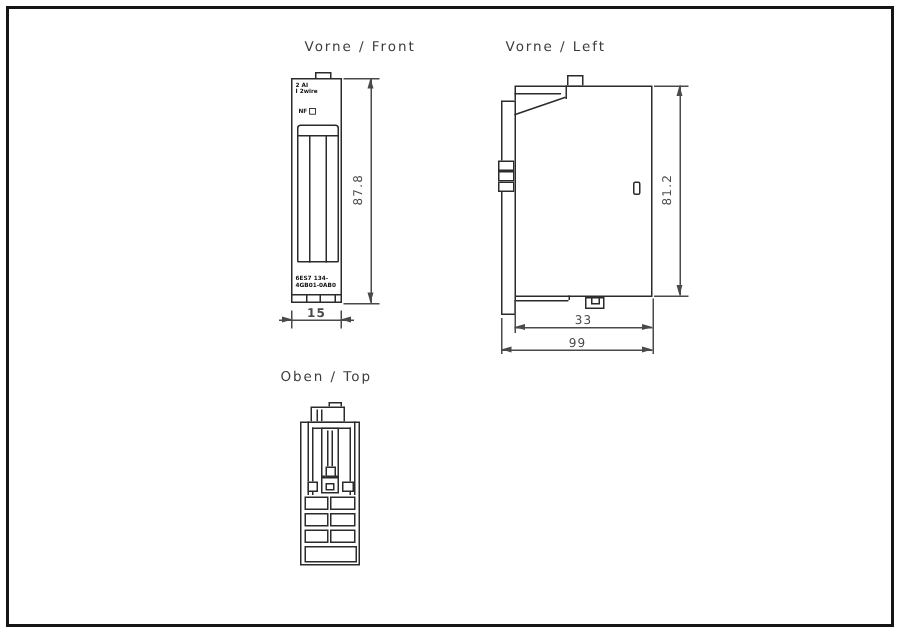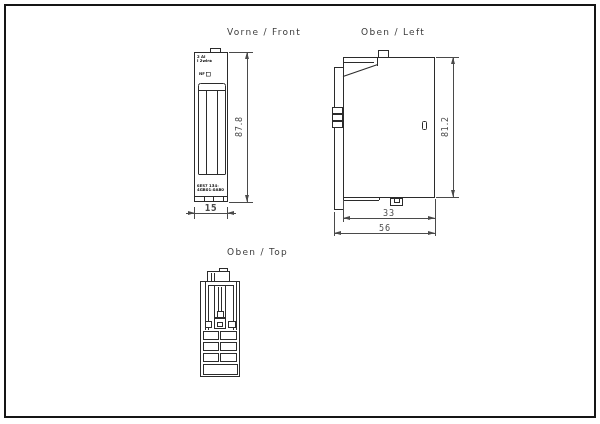--- a/index.html
+++ b/index.html
@@ -21,21 +21,21 @@
     text-align:center;white-space:nowrap;
   }
   .dim-text.vert{transform:rotate(-90deg);}
   .arr{position:absolute;width:0;height:0;}
   .arr.up{border-left:2.5px solid transparent;border-right:2.5px solid transparent;border-bottom:7px solid #4a4a4a;}
   .arr.down{border-left:2.5px solid transparent;border-right:2.5px solid transparent;border-top:7px solid #4a4a4a;}
   .arr.left{border-top:2.5px solid transparent;border-bottom:2.5px solid transparent;border-right:7px solid #4a4a4a;}
   .arr.right{border-top:2.5px solid transparent;border-bottom:2.5px solid transparent;border-left:7px solid #4a4a4a;}
   
   .view-title{
-    position:absolute;color:#3d3d3d;font-size:9px;letter-spacing:1.3px;white-space:nowrap;margin-left:24px;
+    position:absolute;color:#3d3d3d;font-size:9px;letter-spacing:1.3px;white-space:nowrap;
   }
   
   .tiny{
     position:absolute;color:#111;font-weight:bold;font-size:7px;line-height:7.5px;
     transform:scale(0.55);transform-origin:top left;white-space:nowrap;
   }
   .led-sq{display:inline-block;width:6px;height:6px;border:1px solid #111;margin-left:2px;vertical-align:middle;}
   .slant{position:absolute;height:1px;background:#2b2b2b;transform-origin:left center;}
 </style>
 </head>
@@ -83,21 +83,21 @@
   <div class="dim-text vert" style="left:224px;top:122px;width:30px;">87.8</div>
 
   <div class="dln" style="left:194px;top:207px;width:1px;height:12px;"></div>
   <div class="dln" style="left:227px;top:207px;width:1px;height:12px;"></div>
   <div class="dln" style="left:186px;top:213px;width:50px;height:1px;"></div>
   <div class="arr right" style="left:188px;top:211px;"></div>
   <div class="arr left" style="left:227px;top:211px;"></div>
   <div class="dim-text" style="left:196px;top:204px;width:30px;font-weight:bold;">15</div>
 </div>
 
-<div class="view-title" style="left:337px;top:27px;">Oben / Left</div>
+<div class="view-title" style="left:337px;top:27px;">Vorne / Left</div>
 
 <div>
 
   <div class="rect-thin" style="left:378px;top:50px;width:11px;height:8px;"></div>
 
   <div class="rect" style="left:343px;top:57px;width:92px;height:141px;"></div>
 
   <div class="rect-thin" style="left:334px;top:67px;width:10px;height:143px;"></div>
 
   <div class="ln" style="left:343px;top:62px;width:31px;height:1px;"></div>
@@ -126,24 +126,24 @@
   <div class="dln" style="left:435px;top:199px;width:1px;height:37px;"></div>
   <div class="dln" style="left:343px;top:218px;width:92px;height:1px;"></div>
   <div class="arr left" style="left:343px;top:216px;"></div>
   <div class="arr right" style="left:428px;top:216px;"></div>
   <div class="dim-text" style="left:374px;top:209px;width:30px;">33</div>
 
   <div class="dln" style="left:334px;top:212px;width:1px;height:24px;"></div>
   <div class="dln" style="left:334px;top:233px;width:101px;height:1px;"></div>
   <div class="arr left" style="left:334px;top:231px;"></div>
   <div class="arr right" style="left:428px;top:231px;"></div>
-  <div class="dim-text" style="left:370px;top:224px;width:30px;">56</div>
+  <div class="dim-text" style="left:370px;top:224px;width:30px;">99</div>
 </div>
 
-<div class="view-title" style="left:203px;top:247px;">Oben / Top</div>
+<div class="view-title" style="left:187px;top:247px;">Oben / Top</div>
 
 <div>
 
   <div class="rect-thin" style="left:219px;top:268px;width:9px;height:5px;"></div>
   <div class="rect-thin" style="left:207px;top:271px;width:23px;height:11px;"></div>
   <div class="ln" style="left:211px;top:273px;width:1px;height:8px;"></div>
   <div class="ln" style="left:214px;top:273px;width:1px;height:8px;"></div>
 
   <div class="rect" style="left:200px;top:281px;width:40px;height:96px;"></div>
 

